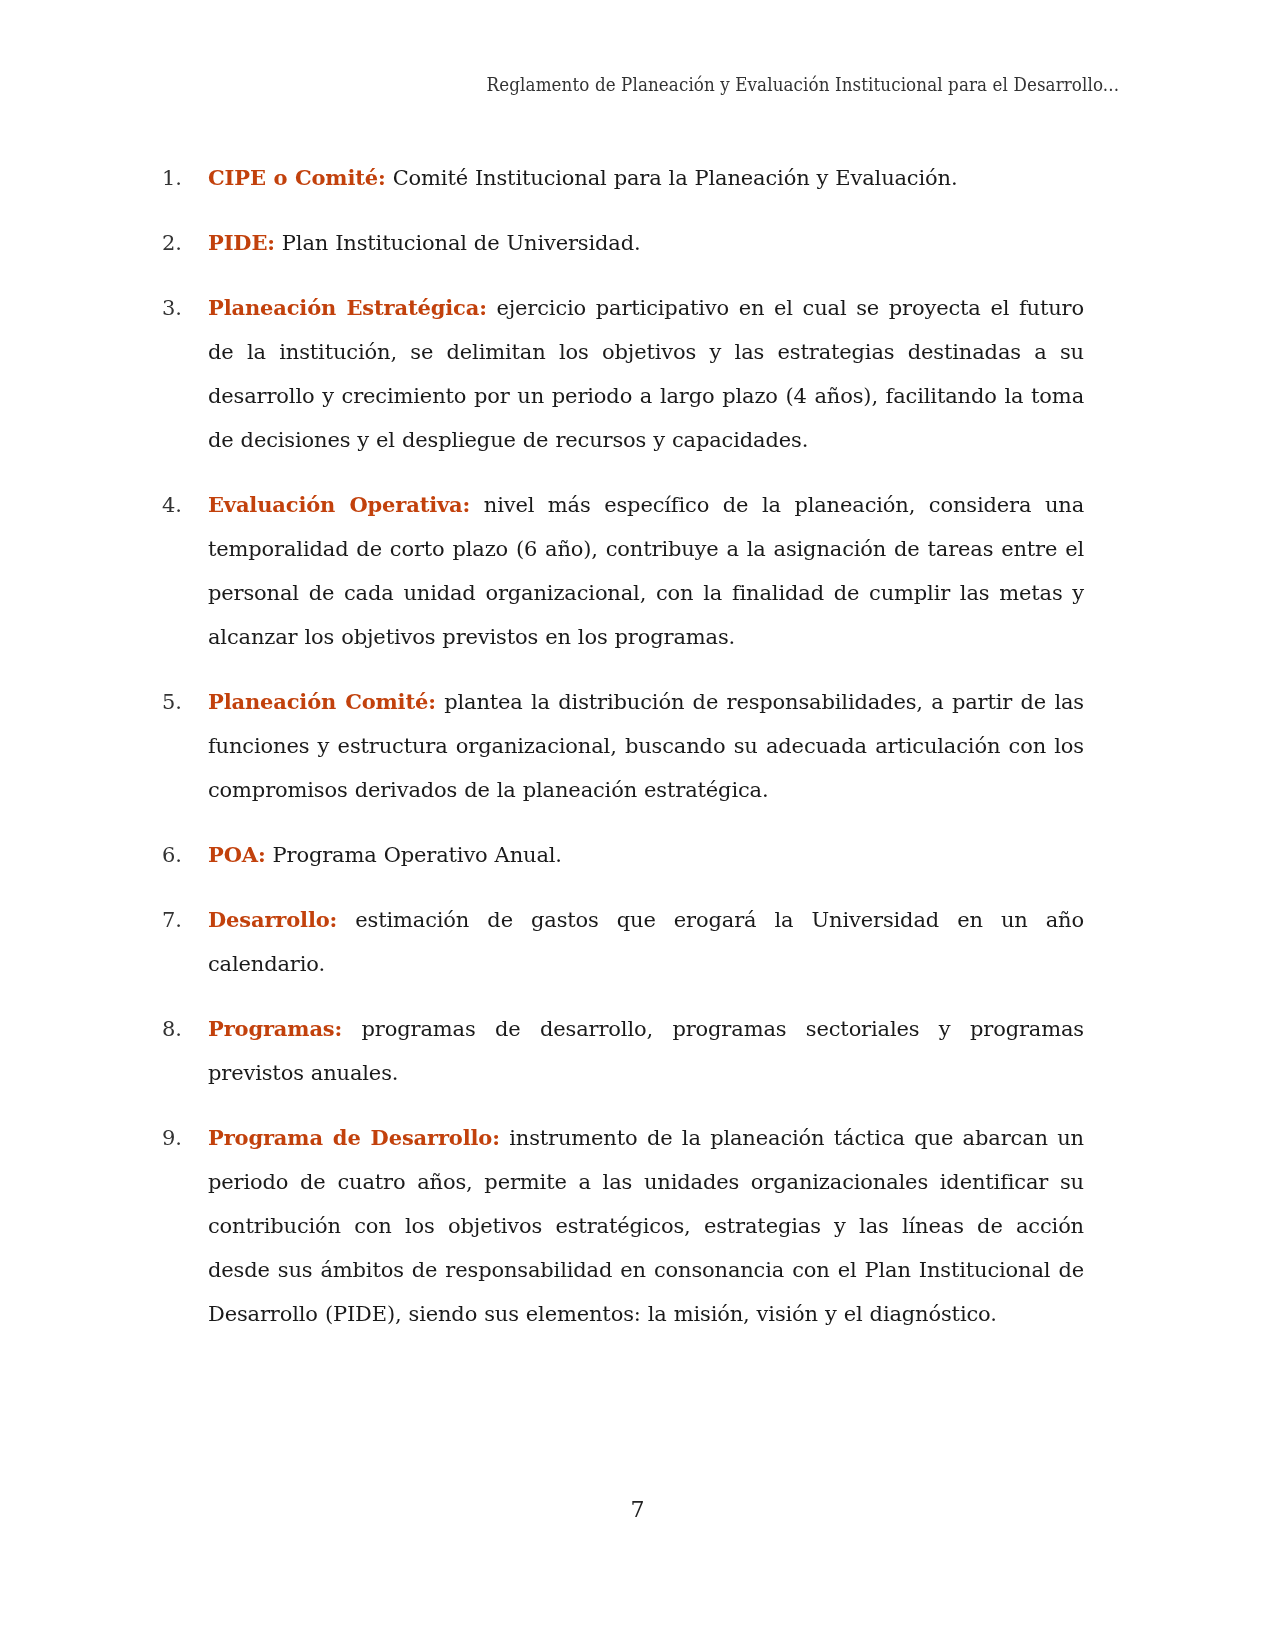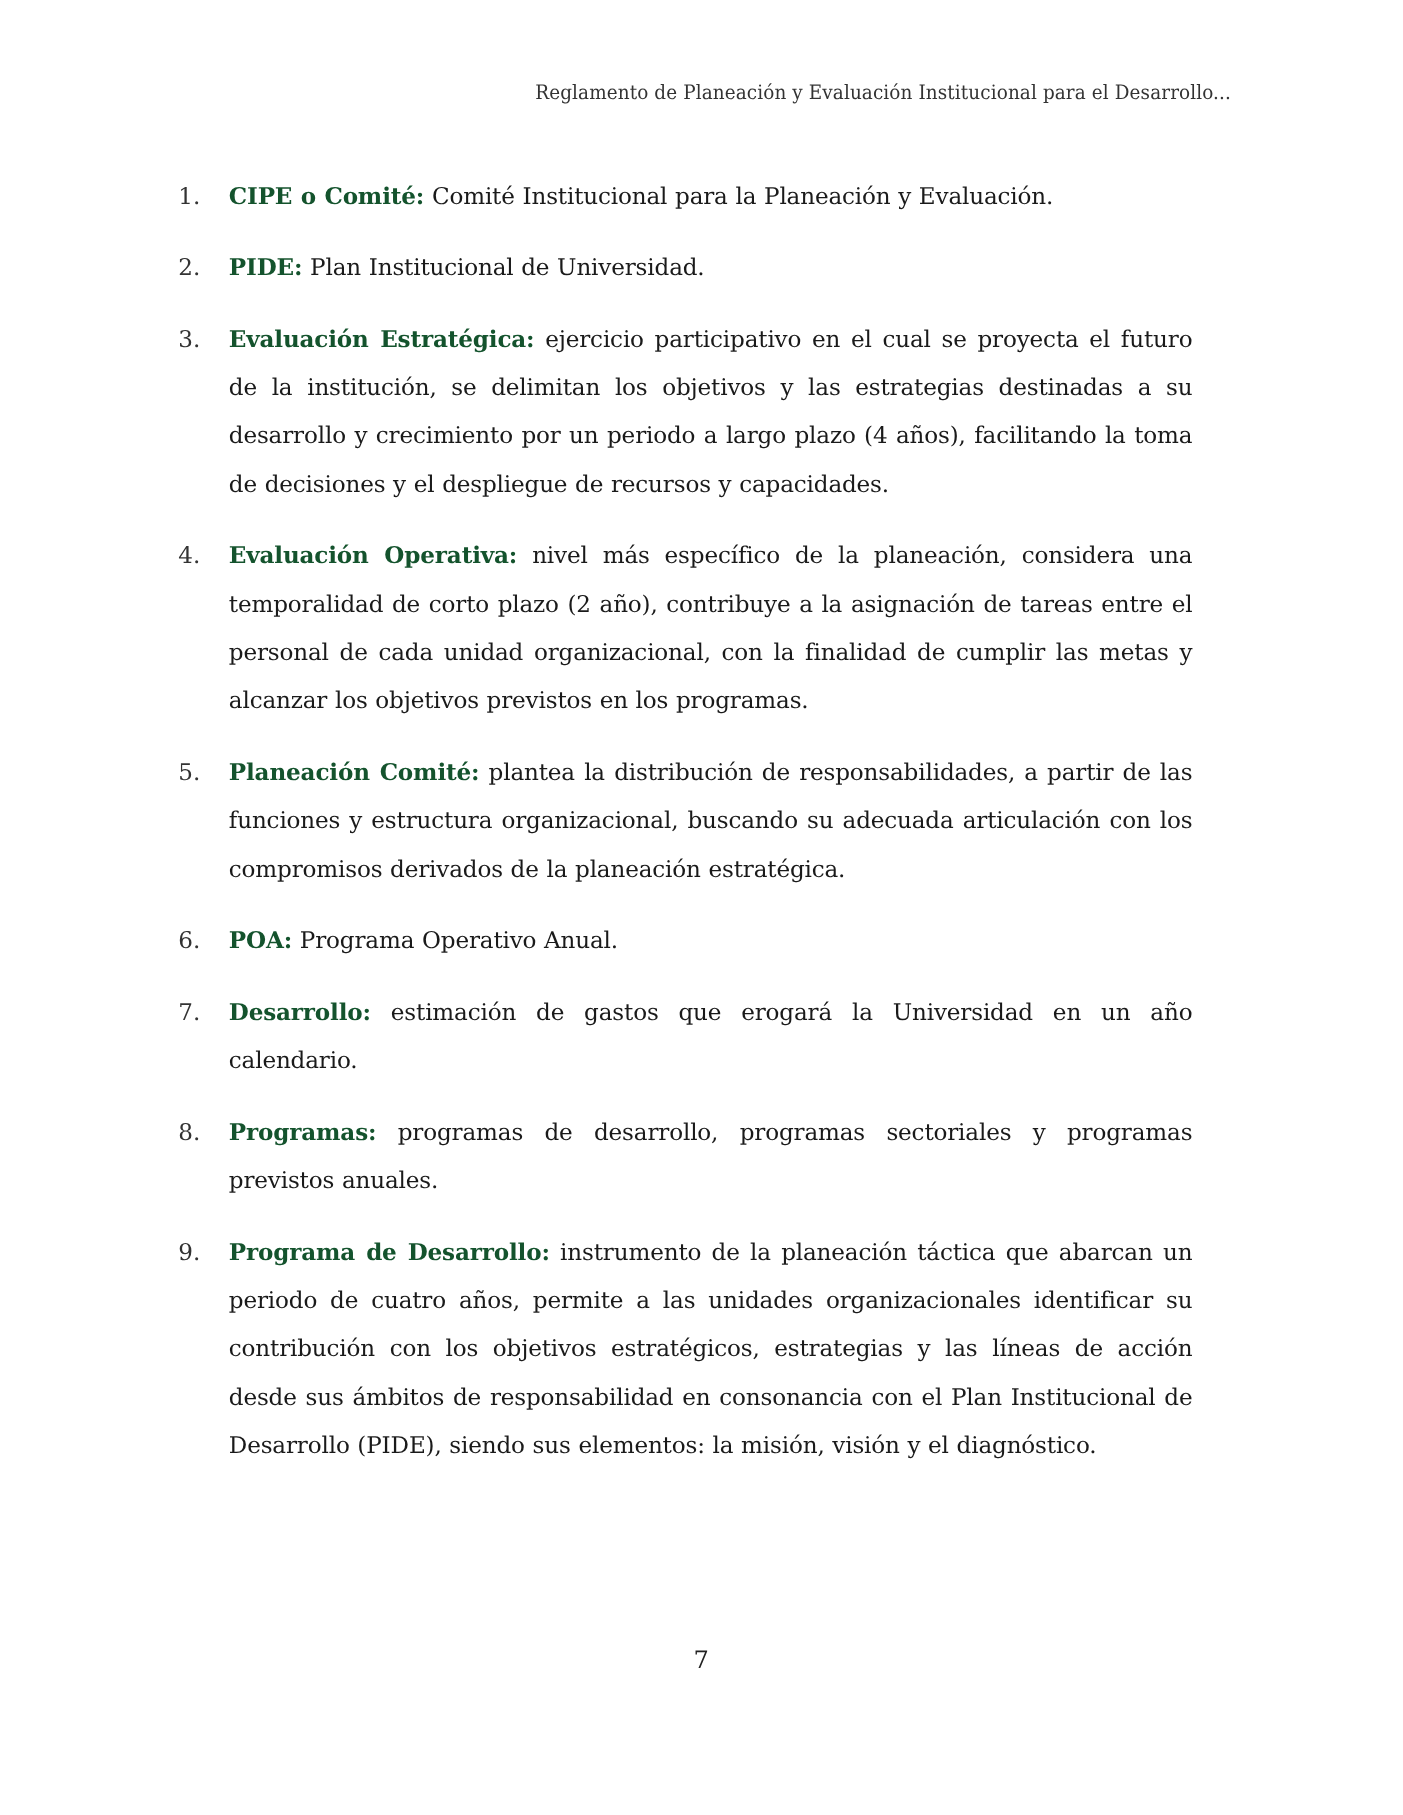--- a/index.html
+++ b/index.html
@@ -21,21 +21,21 @@
   .item {
     display: flex; margin: 0 0 21px 0;
     font-size: 21px; line-height: 44px;
   }
   .num { width: 46px; flex: 0 0 46px; color: #333; }
   .body {
     flex: 1; text-align: justify;
     font-family: "DejaVu Serif", "Liberation Serif", serif;
     letter-spacing: -0.15px; word-spacing: 0.5px;
   }
-  .term { font-weight: bold; color: #14532d; }
+  .term { font-weight: bold; color: #c2410c; }
   .page-number {
     position: absolute; top: 1497px; left: 0; width: 1275px;
     text-align: center; font-size: 22px; color: #222;
   }
 </style>
 </head>
 <body>
 
 <div class="header">Reglamento de Planeación y Evaluación Institucional para el Desarrollo...</div>
 
@@ -43,25 +43,25 @@
   <li class="item">
     <span class="num">1.</span>
     <span class="body"><span class="term">CIPE o Comité:</span><span> Comité Institucional para la Planeación y Evaluación.</span></span>
   </li>
   <li class="item">
     <span class="num">2.</span>
     <span class="body"><span class="term">PIDE:</span><span> Plan Institucional de Universidad.</span></span>
   </li>
   <li class="item">
     <span class="num">3.</span>
-    <span class="body"><span class="term">Evaluación Estratégica:</span><span> ejercicio participativo en el cual se proyecta el futuro de la institución, se delimitan los objetivos y las estrategias destinadas a su desarrollo y crecimiento por un periodo a largo plazo (4 años), facilitando la toma de decisiones y el despliegue de recursos y capacidades.</span></span>
+    <span class="body"><span class="term">Planeación Estratégica:</span><span> ejercicio participativo en el cual se proyecta el futuro de la institución, se delimitan los objetivos y las estrategias destinadas a su desarrollo y crecimiento por un periodo a largo plazo (4 años), facilitando la toma de decisiones y el despliegue de recursos y capacidades.</span></span>
   </li>
   <li class="item">
     <span class="num">4.</span>
-    <span class="body"><span class="term">Evaluación Operativa:</span><span> nivel más específico de la planeación, considera una temporalidad de corto plazo (2 año), contribuye a la asignación de tareas entre el personal de cada unidad organizacional, con la finalidad de cumplir las metas y alcanzar los objetivos previstos en los programas.</span></span>
+    <span class="body"><span class="term">Evaluación Operativa:</span><span> nivel más específico de la planeación, considera una temporalidad de corto plazo (6 año), contribuye a la asignación de tareas entre el personal de cada unidad organizacional, con la finalidad de cumplir las metas y alcanzar los objetivos previstos en los programas.</span></span>
   </li>
   <li class="item">
     <span class="num">5.</span>
     <span class="body"><span class="term">Planeación Comité:</span><span> plantea la distribución de responsabilidades, a partir de las funciones y estructura organizacional, buscando su adecuada articulación con los compromisos derivados de la planeación estratégica.</span></span>
   </li>
   <li class="item">
     <span class="num">6.</span>
     <span class="body"><span class="term">POA:</span><span> Programa Operativo Anual.</span></span>
   </li>
   <li class="item">

